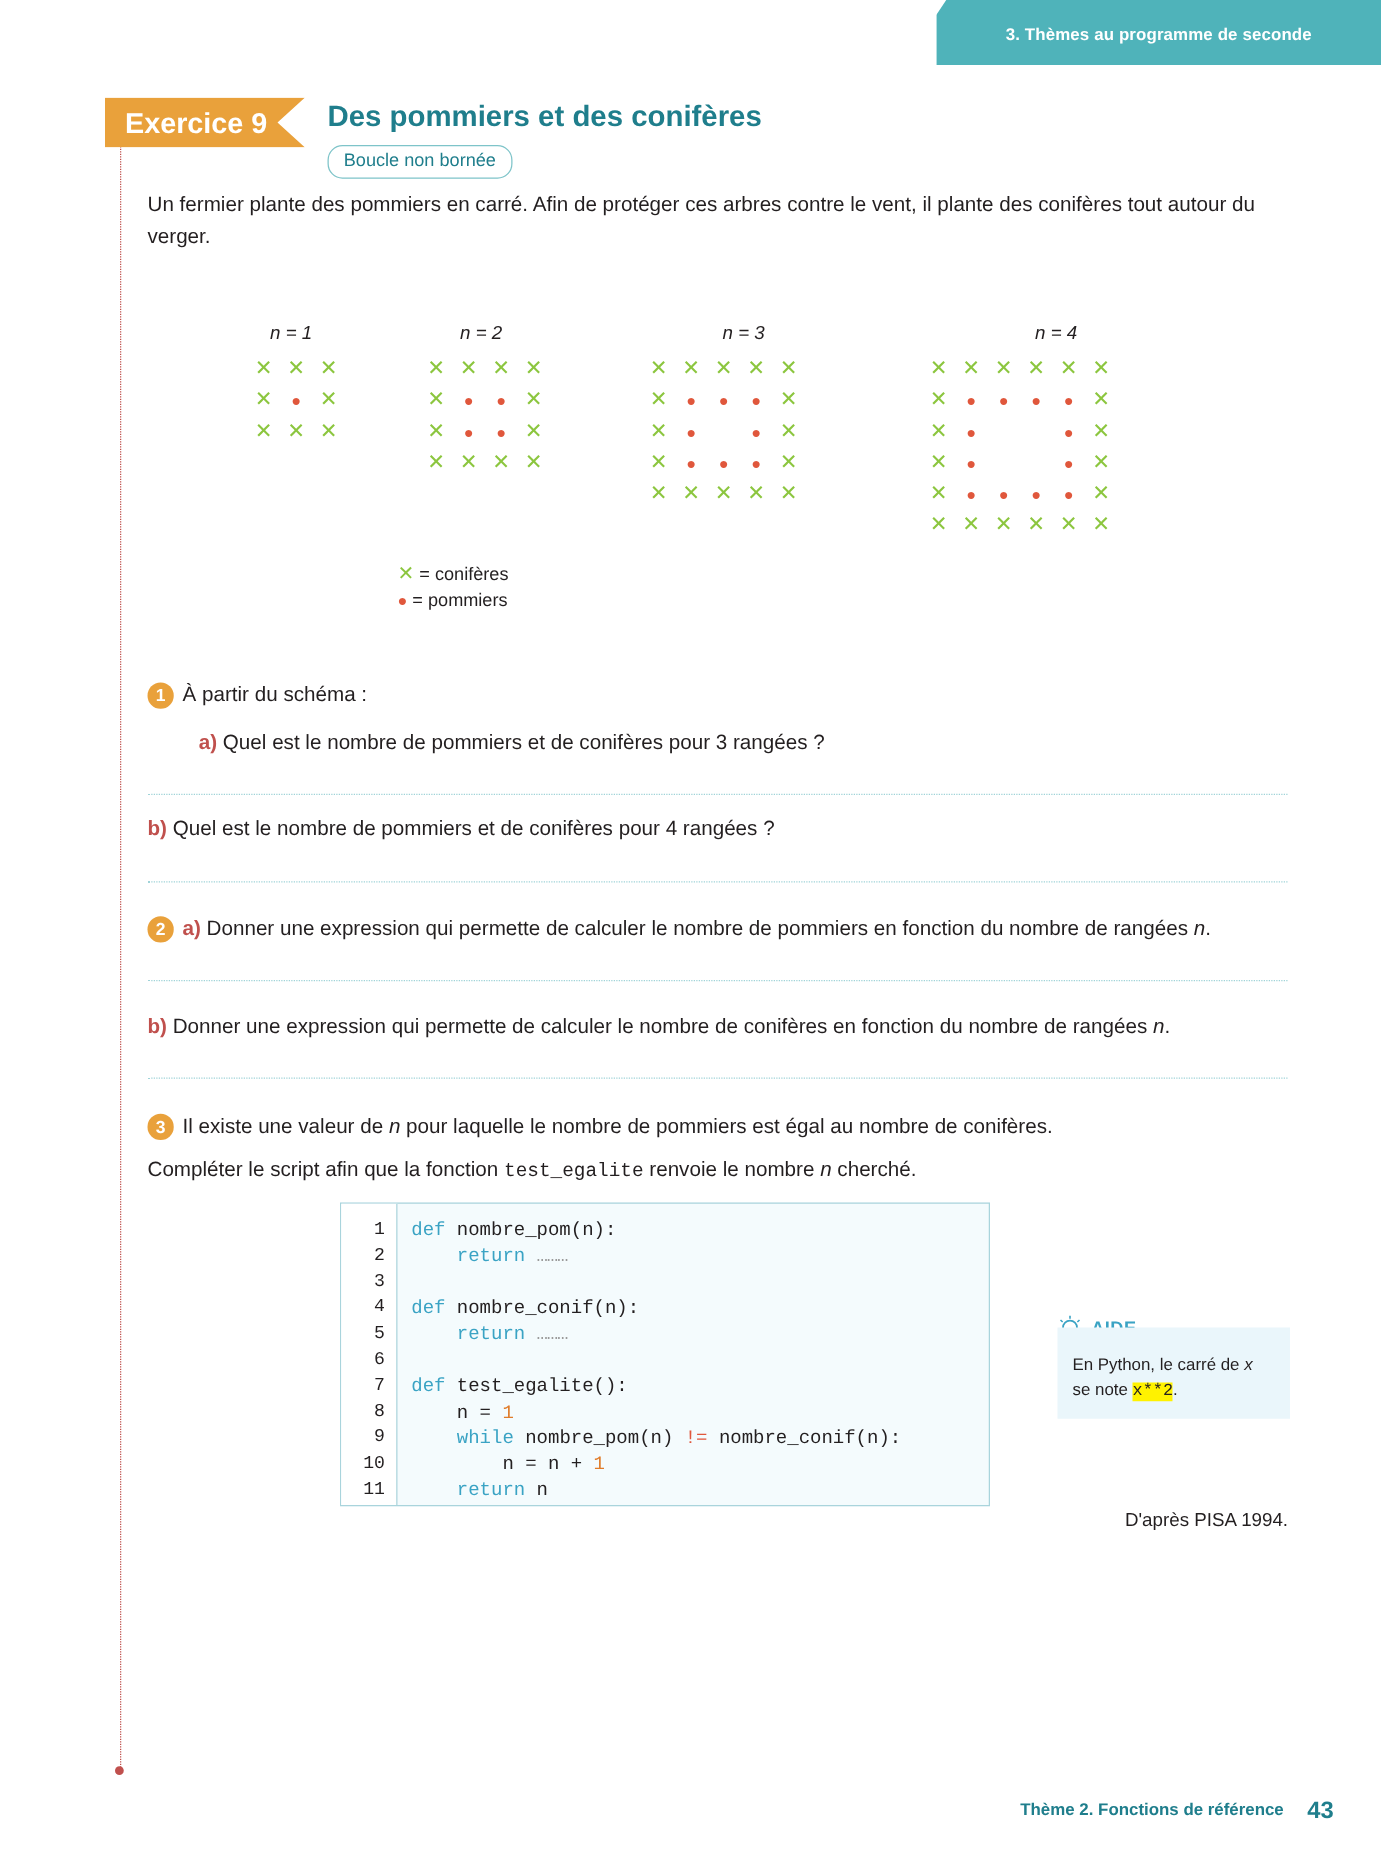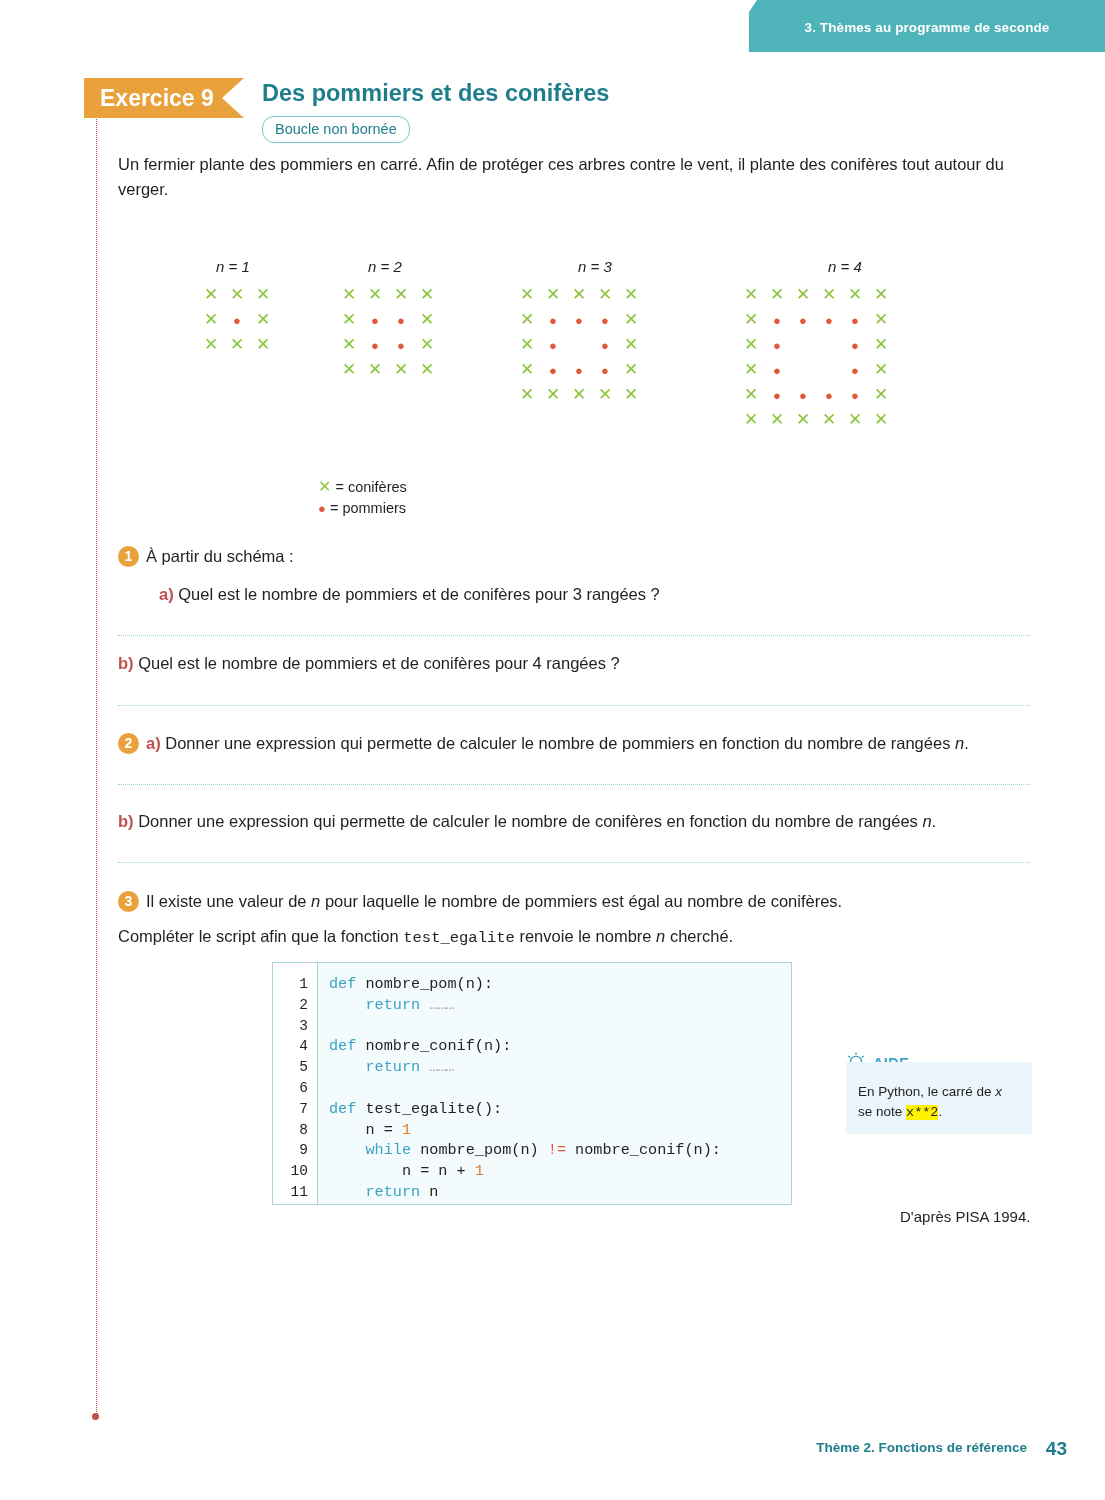--- a/index.html
+++ b/index.html
@@ -131,21 +131,21 @@
     line-height: 25px;
     text-align: center;
   }
   .cell.x { color: #8cc63f; }
   .cell.o { color: #e0573c; }
   .cell.o span { font-size: 13px; }
 
   .legend {
     position: absolute;
     left: 200px;
-    top: 217px;
+    top: 190px;
     font-size: 14.5px;
     line-height: 1.45;
   }
   .legend .gx { color: #8cc63f; font-size: 16px; }
   .legend .rd { color: #e0573c; font-size: 13px; }
 
   
   .qnum {
     position: absolute;
     width: 21px;

